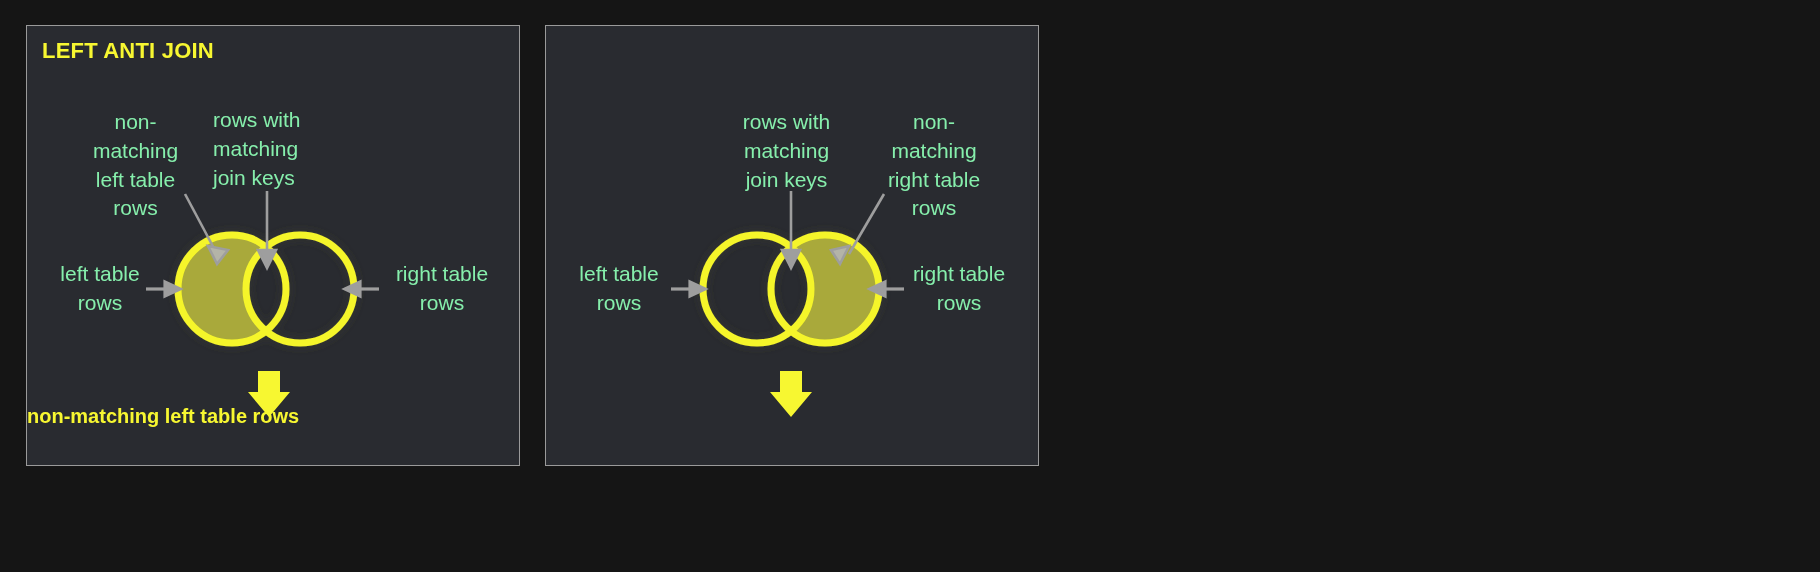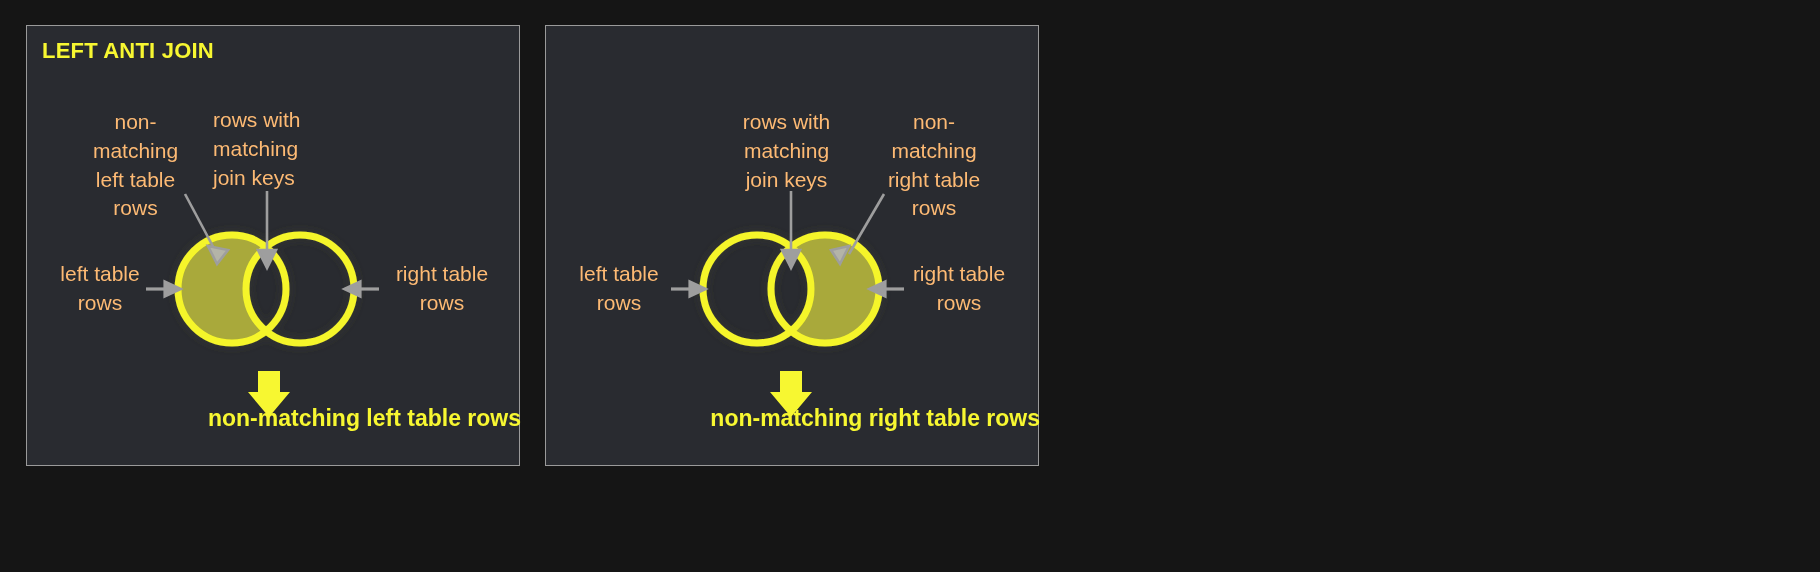--- a/index.html
+++ b/index.html
@@ -51,21 +51,21 @@
     position: absolute;
     left: 0;
     top: 0;
     width: 494px;
     height: 441px;
     overflow: visible;
   }
 
   .lbl {
     position: absolute;
-    color: #fdba74;
+    color: #86efac;
     font-size: 21px;
     line-height: 1.37;
     white-space: pre-line;
   }
 
   
   .p-left .lbl-nonmatch {
     left: 36px; top: 82px;
     width: 145px;
     text-align: center;
@@ -106,22 +106,22 @@
     left: 348px; top: 234px;
     width: 130px;
     text-align: center;
   }
 
   .caption {
     position: absolute;
     left: 0;
     top: 379px;
     width: 494px;
-    text-align: right;
-    font-size: 23px;
+    text-align: left;
+    font-size: 20px;
     font-weight: bold;
     color: #f7f731;
     white-space: nowrap;
   }
 </style>
 </head>
 <body>
 
 <div class="stage">
 
@@ -237,16 +237,15 @@
 join keys</div>
     <div class="lbl lbl-nonmatch">non-
 matching
 right table
 rows</div>
     <div class="lbl lbl-lefttable">left table
 rows</div>
     <div class="lbl lbl-righttable">right table
 rows</div>
 
-    <div class="caption">non-matching right table rows</div>
   </div>
 
 </div>
 
 </body></html>

